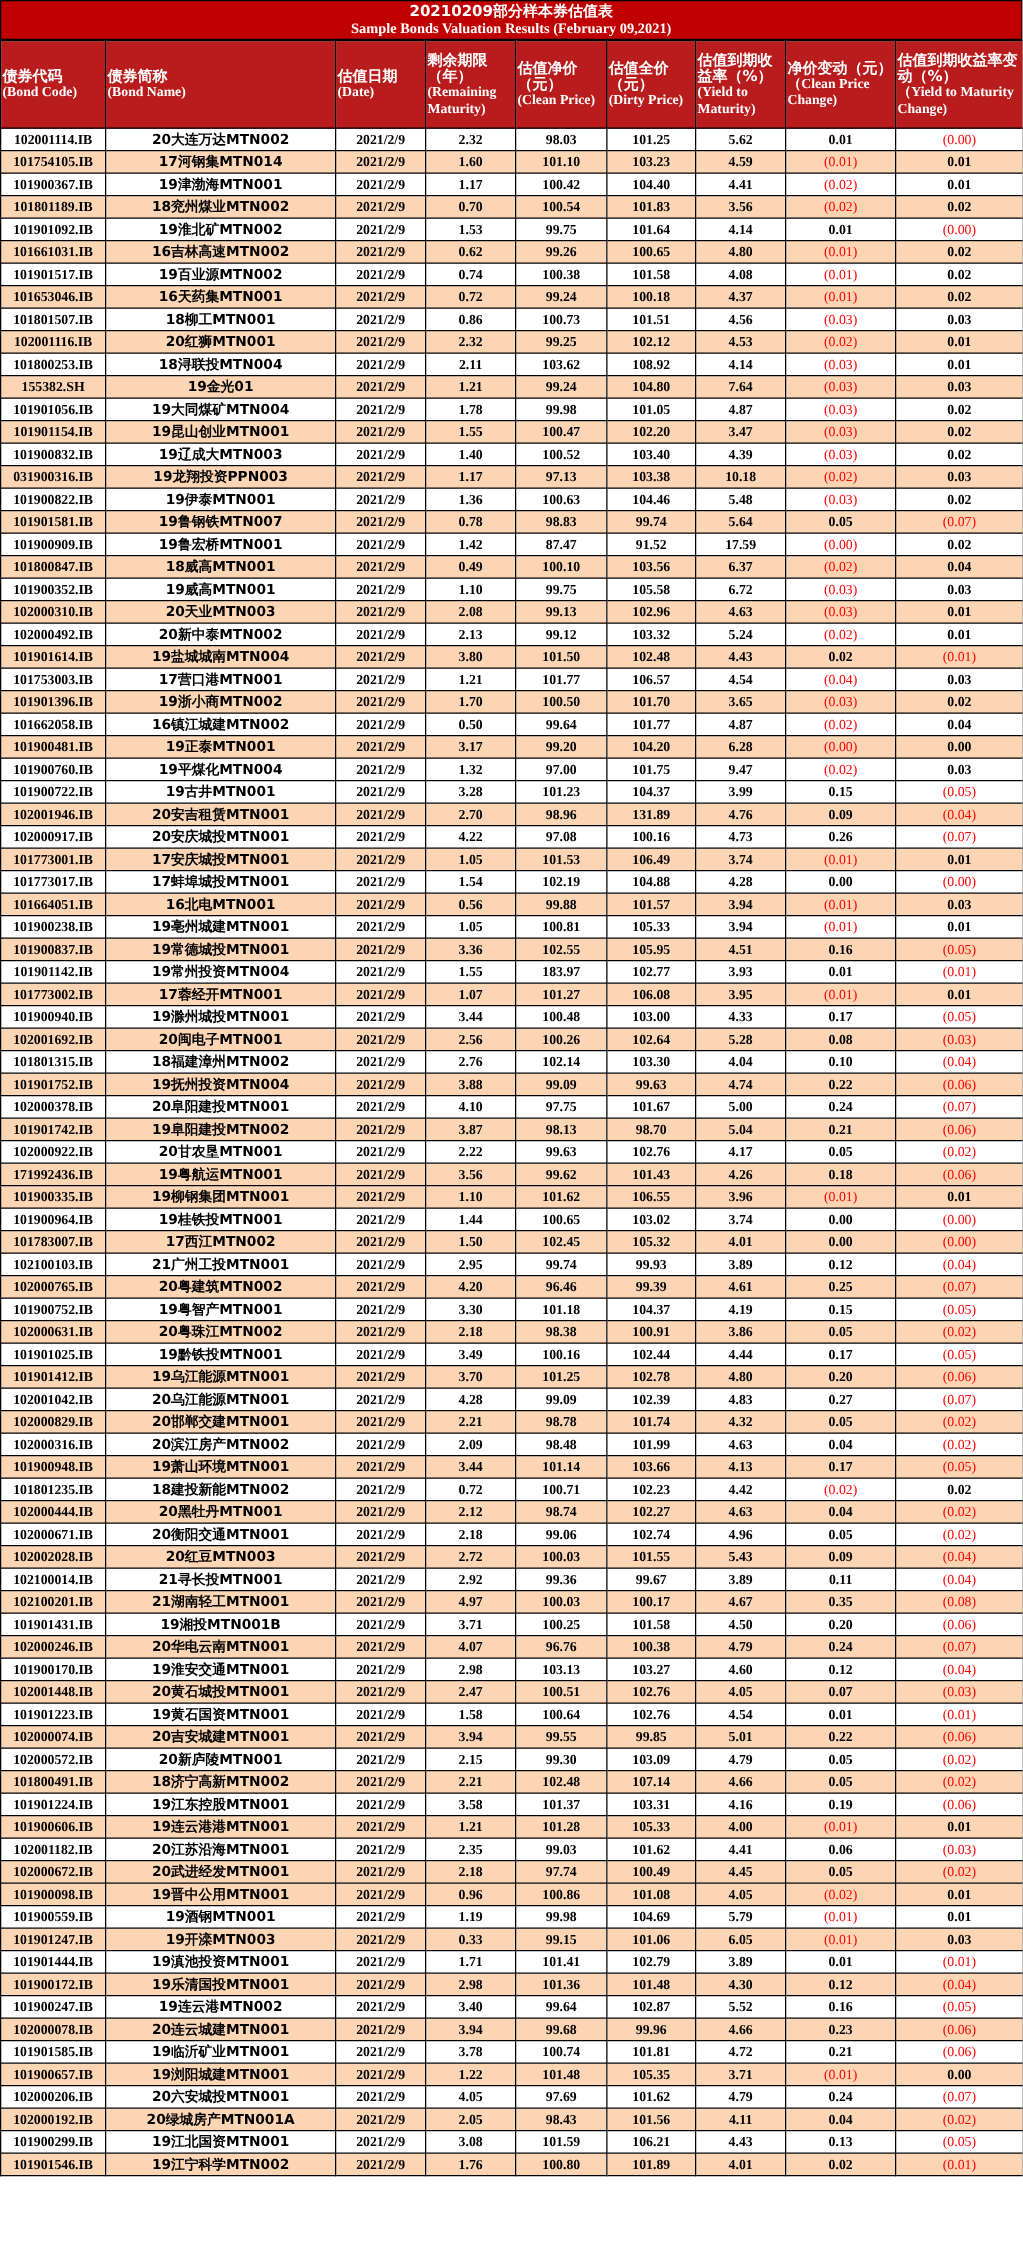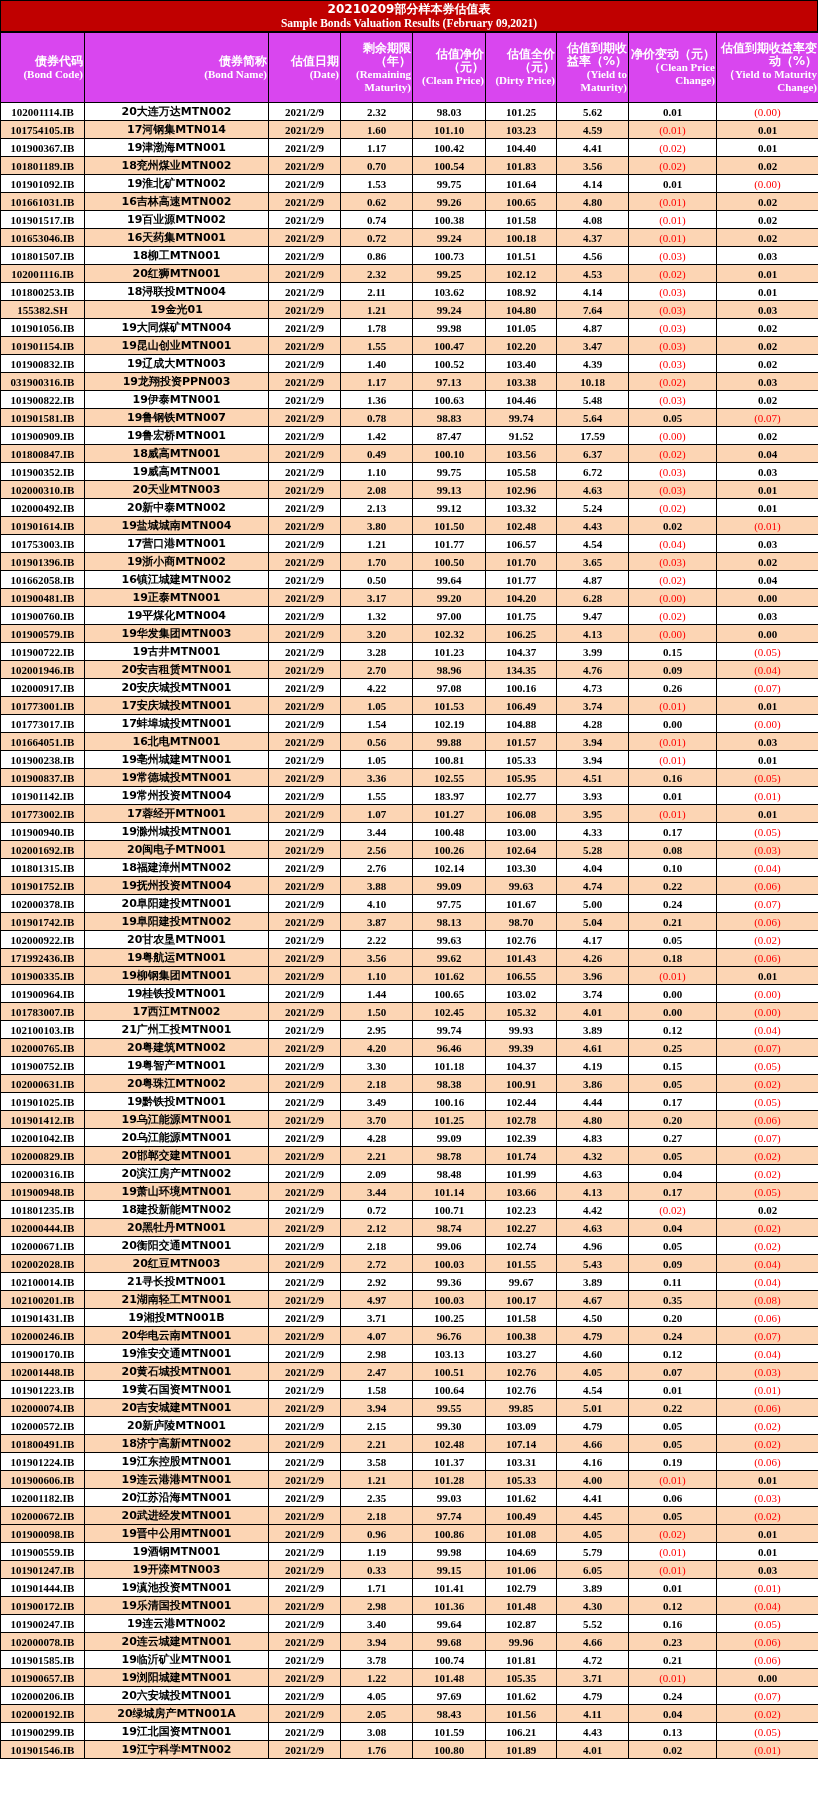--- a/index.html
+++ b/index.html
@@ -7,22 +7,22 @@
   .sheet { width: 818px; }
   .title-block {
     background: #C00000; color: #ffffff; text-align: center; font-weight: bold;
     height: 32px; border: 1px solid #000; box-sizing: border-box;
     display: flex; flex-direction: column; justify-content: center; line-height: 14px;
   }
   .title-cn { font-size: 12px; font-family: "DejaVu Sans", sans-serif; }
   .title-en { font-size: 11.5px; }
   table { border-collapse: collapse; width: 818px; table-layout: fixed; }
   th {
-    background: #d946ef; color: #ffffff; font-weight: bold; font-size: 11px; line-height: 13px;
-    border: 1px solid #000; height: 69px; padding: 0 1px; text-align: right; vertical-align: middle;
+    background: #b91c1c; color: #ffffff; font-weight: bold; font-size: 11px; line-height: 13px;
+    border: 1px solid #000; height: 69px; padding: 0 1px; text-align: left; vertical-align: middle;
   }
   th .cn { font-family: "DejaVu Sans", sans-serif; font-size: 12px; display: block; }
   th .en { display: block; }
   td {
     border: 1px solid #000; height: 17px; padding: 0; text-align: center; font-size: 11px;
     font-weight: bold; color: #000; white-space: nowrap; overflow: hidden; line-height: 16px;
   }
   td.name { font-family: "DejaVu Sans", "Liberation Serif", sans-serif; font-size: 11px; }
   tr.alt td { background: #FCD5B4; }
   td.neg { color: #FF0000; font-weight: normal; }
@@ -400,49 +400,38 @@
           <td>101900760.IB</td>
           <td class="name">19平煤化MTN004</td>
           <td>2021/2/9</td>
           <td>1.32</td>
           <td>97.00</td>
           <td>101.75</td>
           <td>9.47</td>
           <td class="neg">(0.02)</td>
           <td>0.03</td>
         </tr>
-        <tr class="alt">
-          <td>101900579.IB</td>
-          <td class="name">19华发集团MTN003</td>
-          <td>2021/2/9</td>
-          <td>3.20</td>
-          <td>102.32</td>
-          <td>106.25</td>
-          <td>4.13</td>
-          <td class="neg">(0.00)</td>
-          <td>0.00</td>
-        </tr>
         <tr>
           <td>101900722.IB</td>
           <td class="name">19古井MTN001</td>
           <td>2021/2/9</td>
           <td>3.28</td>
           <td>101.23</td>
           <td>104.37</td>
           <td>3.99</td>
           <td>0.15</td>
           <td class="neg">(0.05)</td>
         </tr>
         <tr class="alt">
           <td>102001946.IB</td>
           <td class="name">20安吉租赁MTN001</td>
           <td>2021/2/9</td>
           <td>2.70</td>
           <td>98.96</td>
-          <td>134.35</td>
+          <td>131.89</td>
           <td>4.76</td>
           <td>0.09</td>
           <td class="neg">(0.04)</td>
         </tr>
         <tr>
           <td>102000917.IB</td>
           <td class="name">20安庆城投MTN001</td>
           <td>2021/2/9</td>
           <td>4.22</td>
           <td>97.08</td>

